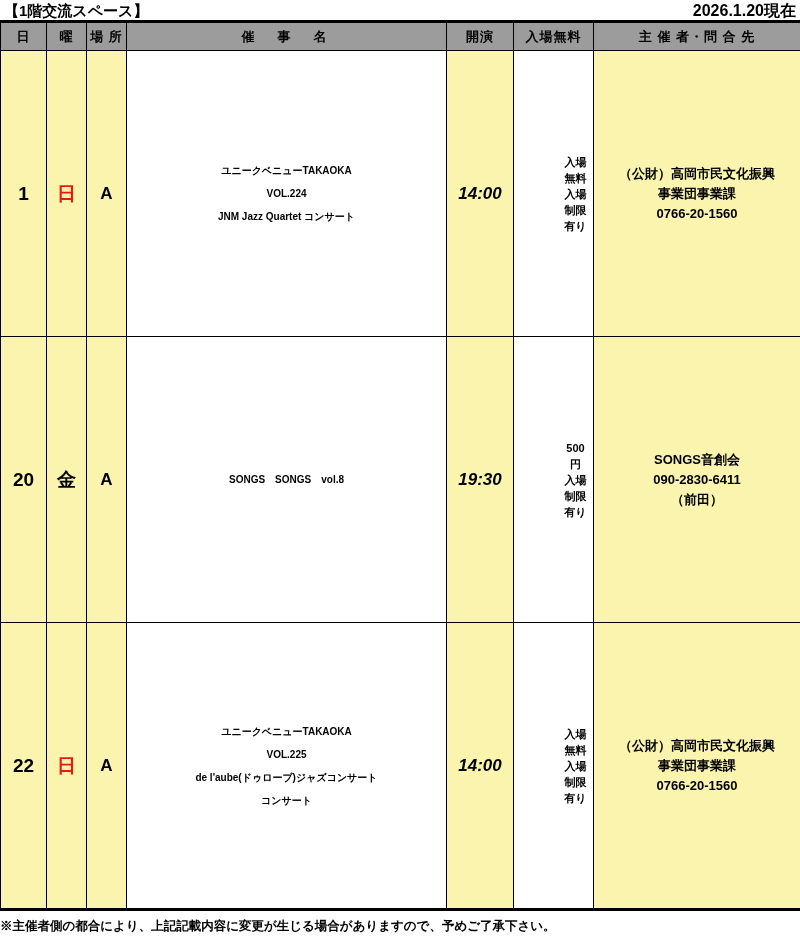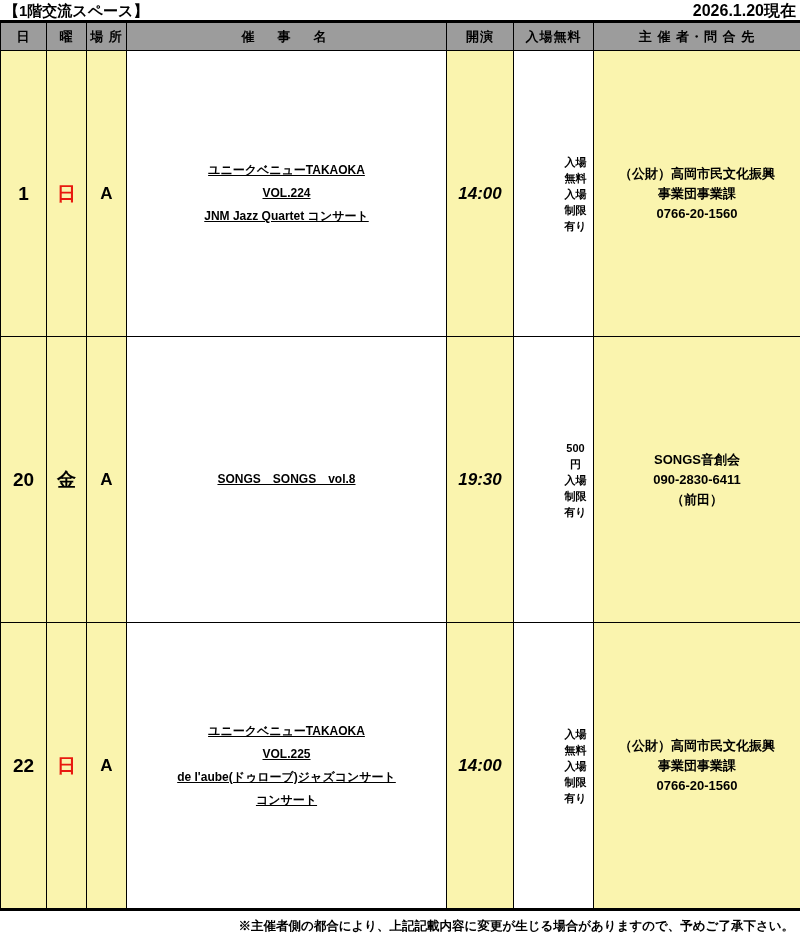--- a/index.html
+++ b/index.html
@@ -97,24 +97,23 @@
     font-weight: bold;
   }
   tbody tr td.col-dow.sunday { color: #e8190f; }
   tbody tr td.col-place {
     background: #faf4ae;
     font-size: 17px;
     font-weight: bold;
   }
   tbody tr td.col-event {
     background: #ffffff;
-    font-size: 12px;
+    font-size: 10px;
     font-weight: bold;
     line-height: 23px;
-    text-decoration: underline;
   }
   tbody tr td.col-start {
     background: #faf4ae;
     font-size: 17px;
     font-weight: bold;
     font-style: italic;
   }
   tbody tr td.col-fee {
     background: #ffffff;
     font-size: 11px;
@@ -127,21 +126,20 @@
     font-size: 13px;
     font-weight: bold;
     line-height: 20px;
     margin-top: 48px;
   }
   .ev-line { display: block; }
 
   
   .doc-footer {
     border-top: 2px solid #000;
-    text-align: right;
     font-size: 12.5px;
     font-weight: bold;
     padding: 6px 6px 0 0;
     line-height: 18px;
   }
 </style>
 </head>
 <body>
 
 <div class="page">

